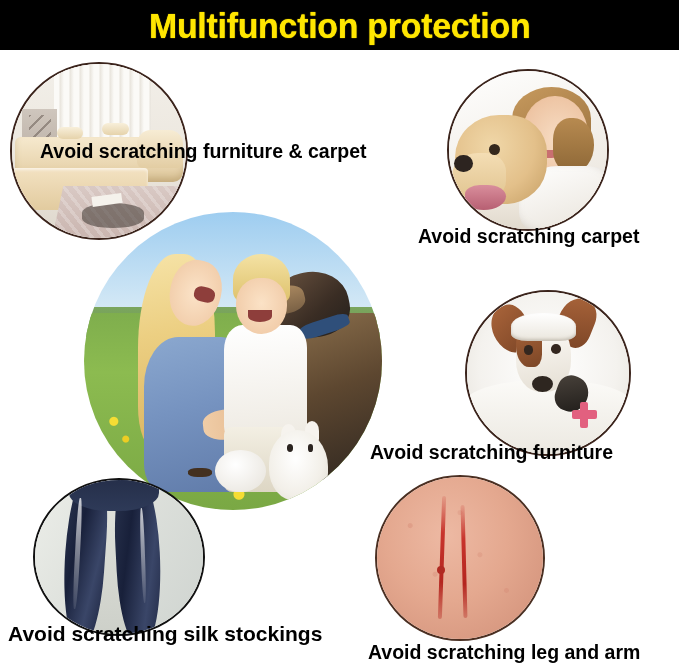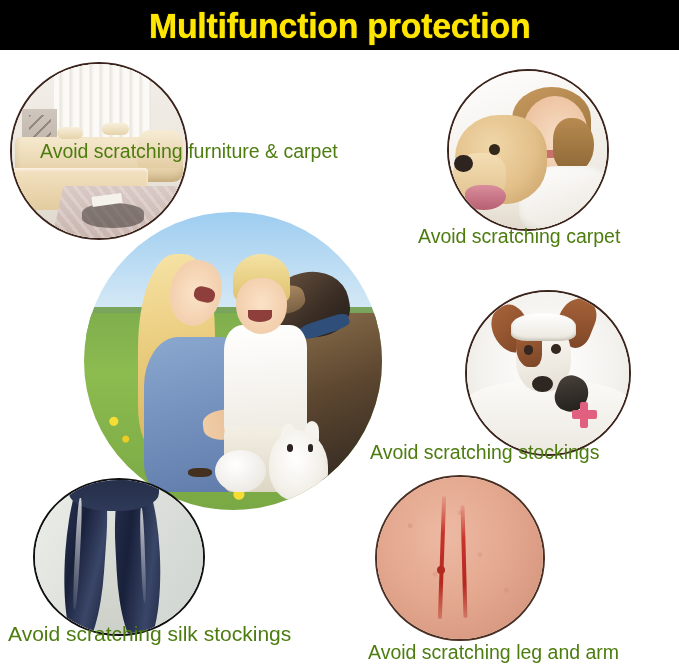--- a/index.html
+++ b/index.html
@@ -44,22 +44,22 @@
     border-radius: 50%;
     overflow: hidden;
     border: 2px solid #3b241c;
     box-sizing: border-box;
   }
   .scene { position: absolute; inset: 0; }
 
   
   .caption {
     position: absolute;
-    color: #4d7c0f;
-    font-weight: normal;
+    color: #000000;
+    font-weight: bold;
     font-family: "Liberation Sans", sans-serif;
     white-space: nowrap;
     line-height: 1;
   }
 
   
   #furniture-circle { left: 10px; top: 62px; width: 178px; height: 178px; }
   .room-wall {
     position: absolute; inset: 0;
     background: linear-gradient(180deg,#f2efe9 0%,#ece7de 55%,#ded7cc 100%);
@@ -513,21 +513,21 @@
     <div class="jr-patch"></div>
     <div class="jr-bandage"></div>
     <div class="jr-eye-l"></div>
     <div class="jr-eye-r"></div>
     <div class="jr-nose"></div>
     <div class="jr-collar"></div>
     <div class="jr-cross-v"></div>
     <div class="jr-cross-h"></div>
   </div>
 </div>
-<div class="caption" id="caption-themselves">Avoid scratching stockings</div>
+<div class="caption" id="caption-themselves">Avoid scratching furniture</div>
 
 <div class="circle" id="stockings-circle">
   <div class="scene">
     <div class="stock-bg"></div>
     <div class="stock-floor"></div>
     <div class="leg-l"></div>
     <div class="leg-r"></div>
     <div class="leg-top"></div>
     <div class="leg-sheen-a"></div>
     <div class="leg-sheen-b"></div>

